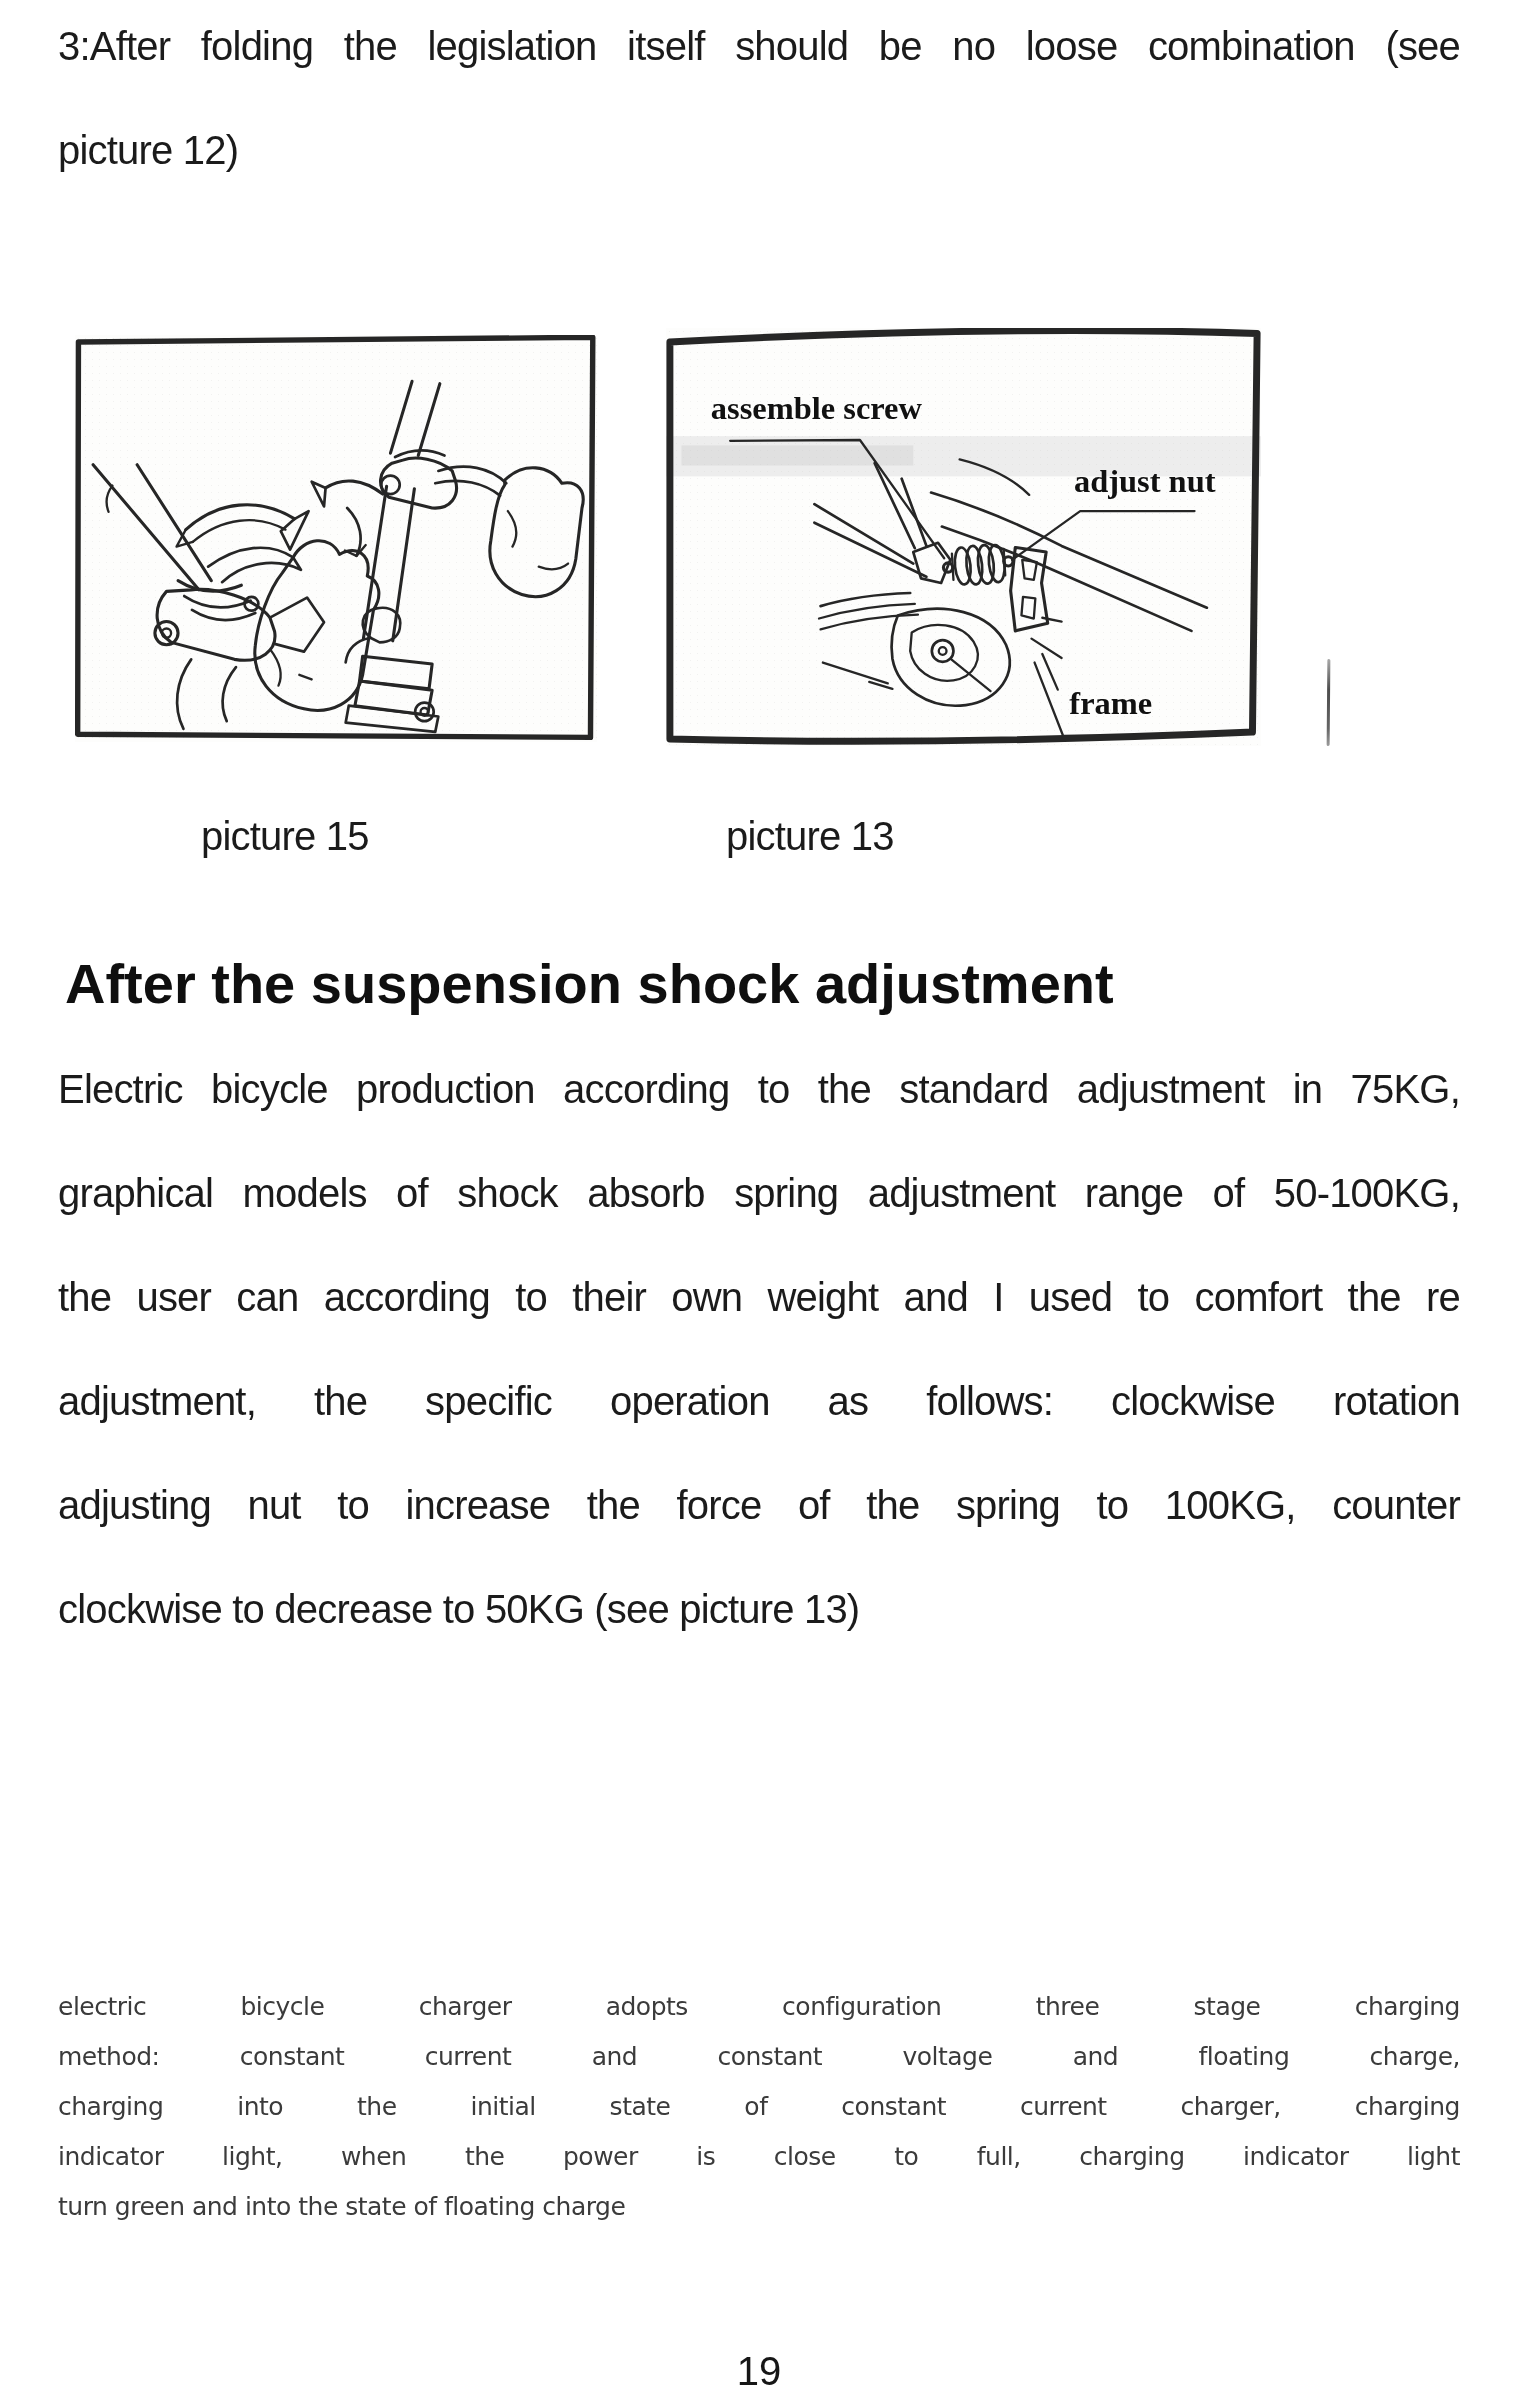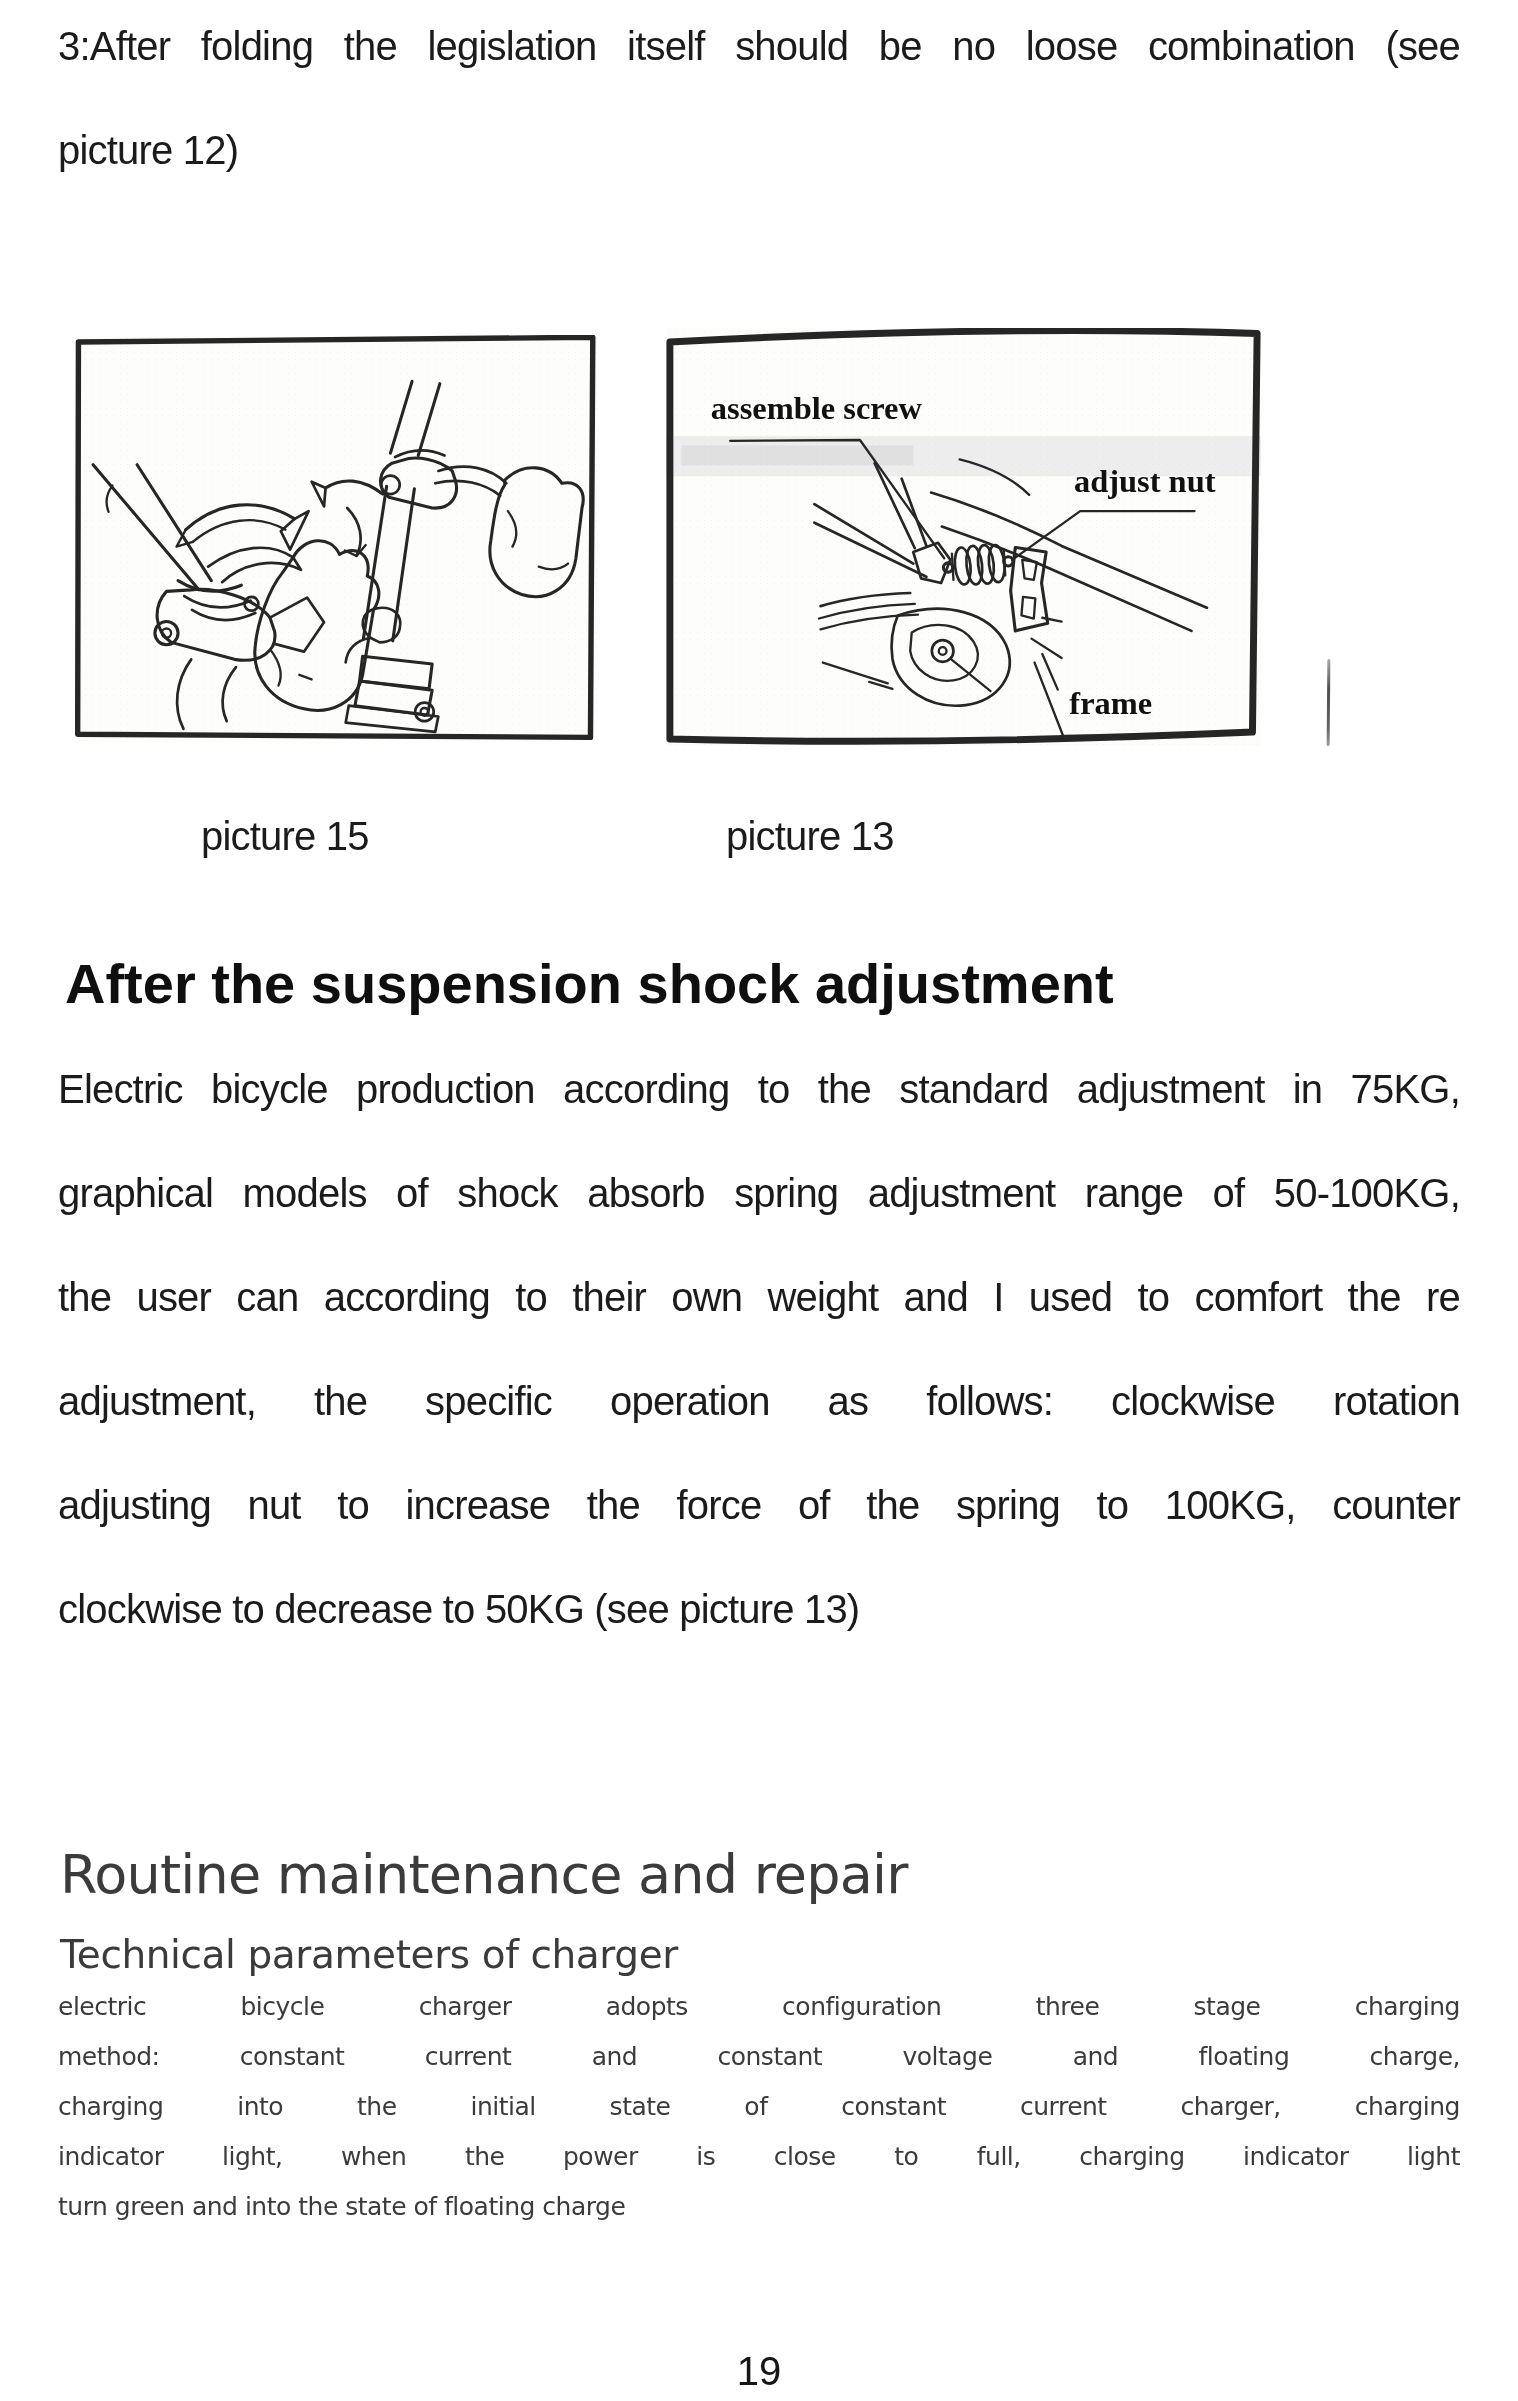--- a/index.html
+++ b/index.html
@@ -203,22 +203,20 @@
 
   <div class="abs body1">
     <div class="j">Electric bicycle production according to the standard adjustment in 75KG,</div>
     <div class="j">graphical models of shock absorb spring adjustment range of 50-100KG,</div>
     <div class="j">the user can according to their own weight and I used to comfort the re</div>
     <div class="j">adjustment, the specific operation as follows: clockwise rotation</div>
     <div class="j">adjusting nut to increase the force of the spring to 100KG, counter</div>
     <div>clockwise to decrease to 50KG (see picture 13)</div>
   </div>
 
-  <div class="abs h-sans gray">Routine maintenance and repair</div>
-  <div class="abs subhead gray">Technical parameters of charger</div>
 
   <div class="abs body2 gray">
     <div class="j">electric bicycle charger adopts configuration three stage charging</div>
     <div class="j">method: constant current and constant voltage and floating charge,</div>
     <div class="j">charging into the initial state of constant current charger, charging</div>
     <div class="j">indicator light, when the power is close to full, charging indicator light</div>
     <div>turn green and into the state of floating charge</div>
   </div>
 
   <div class="abs artifact"></div>

